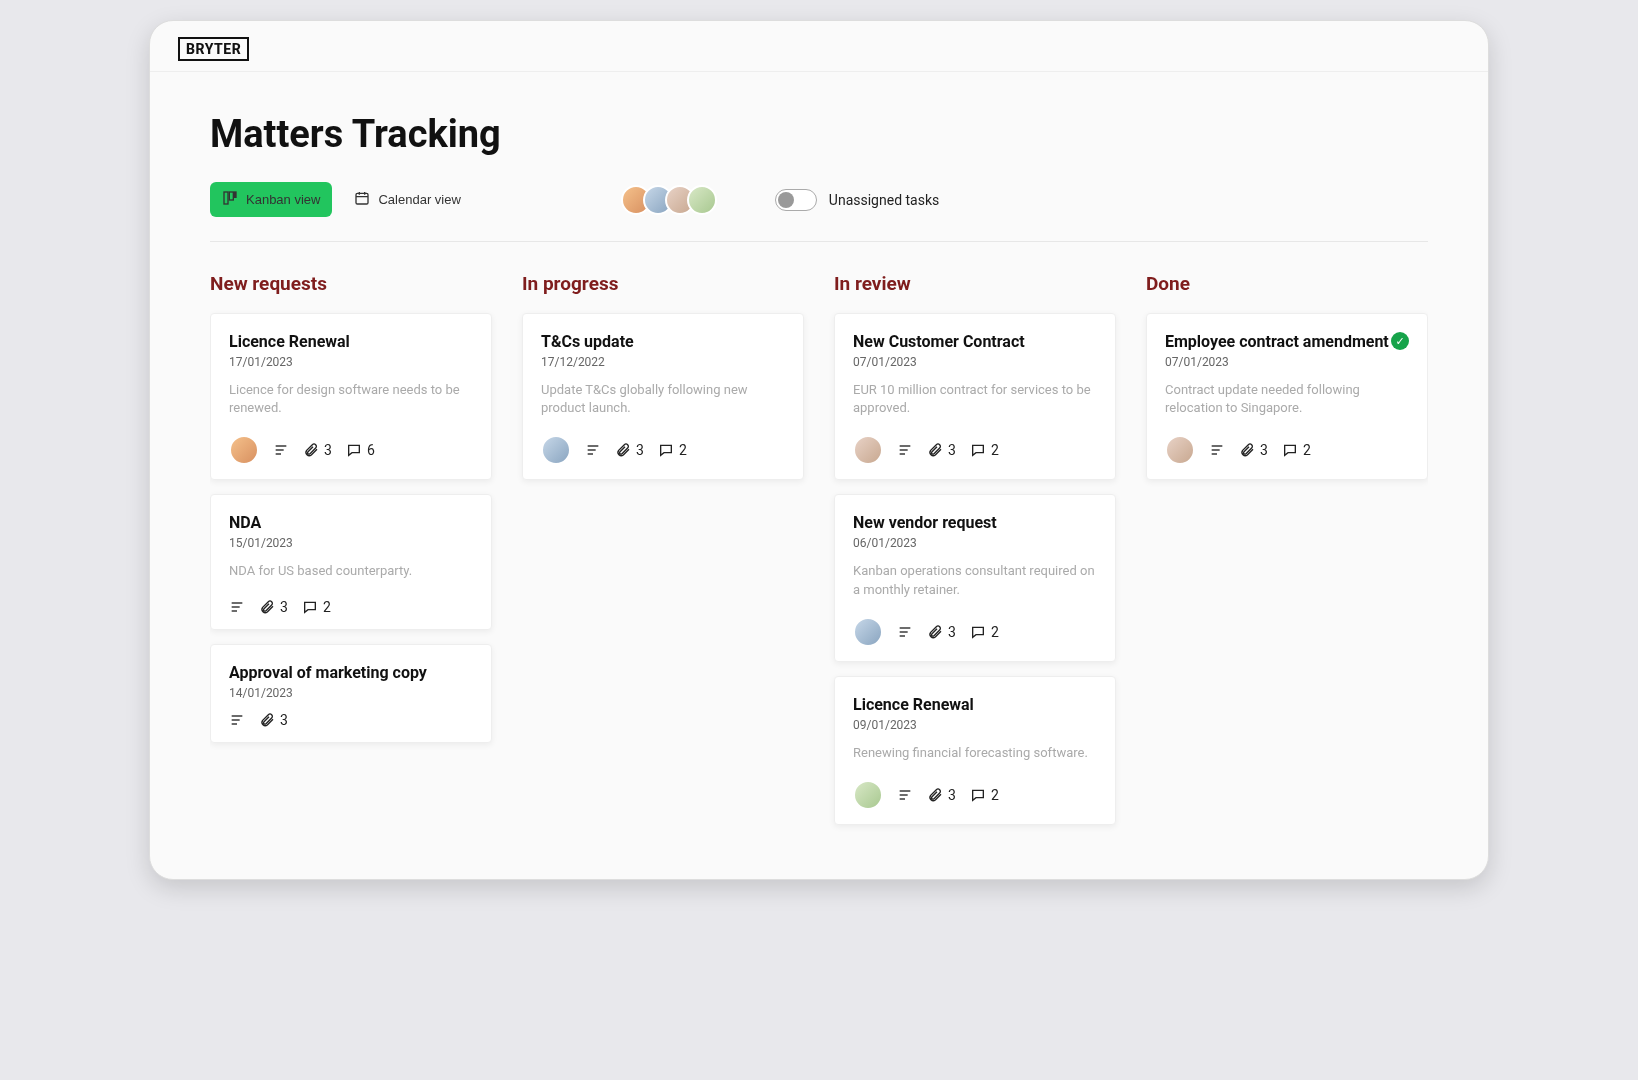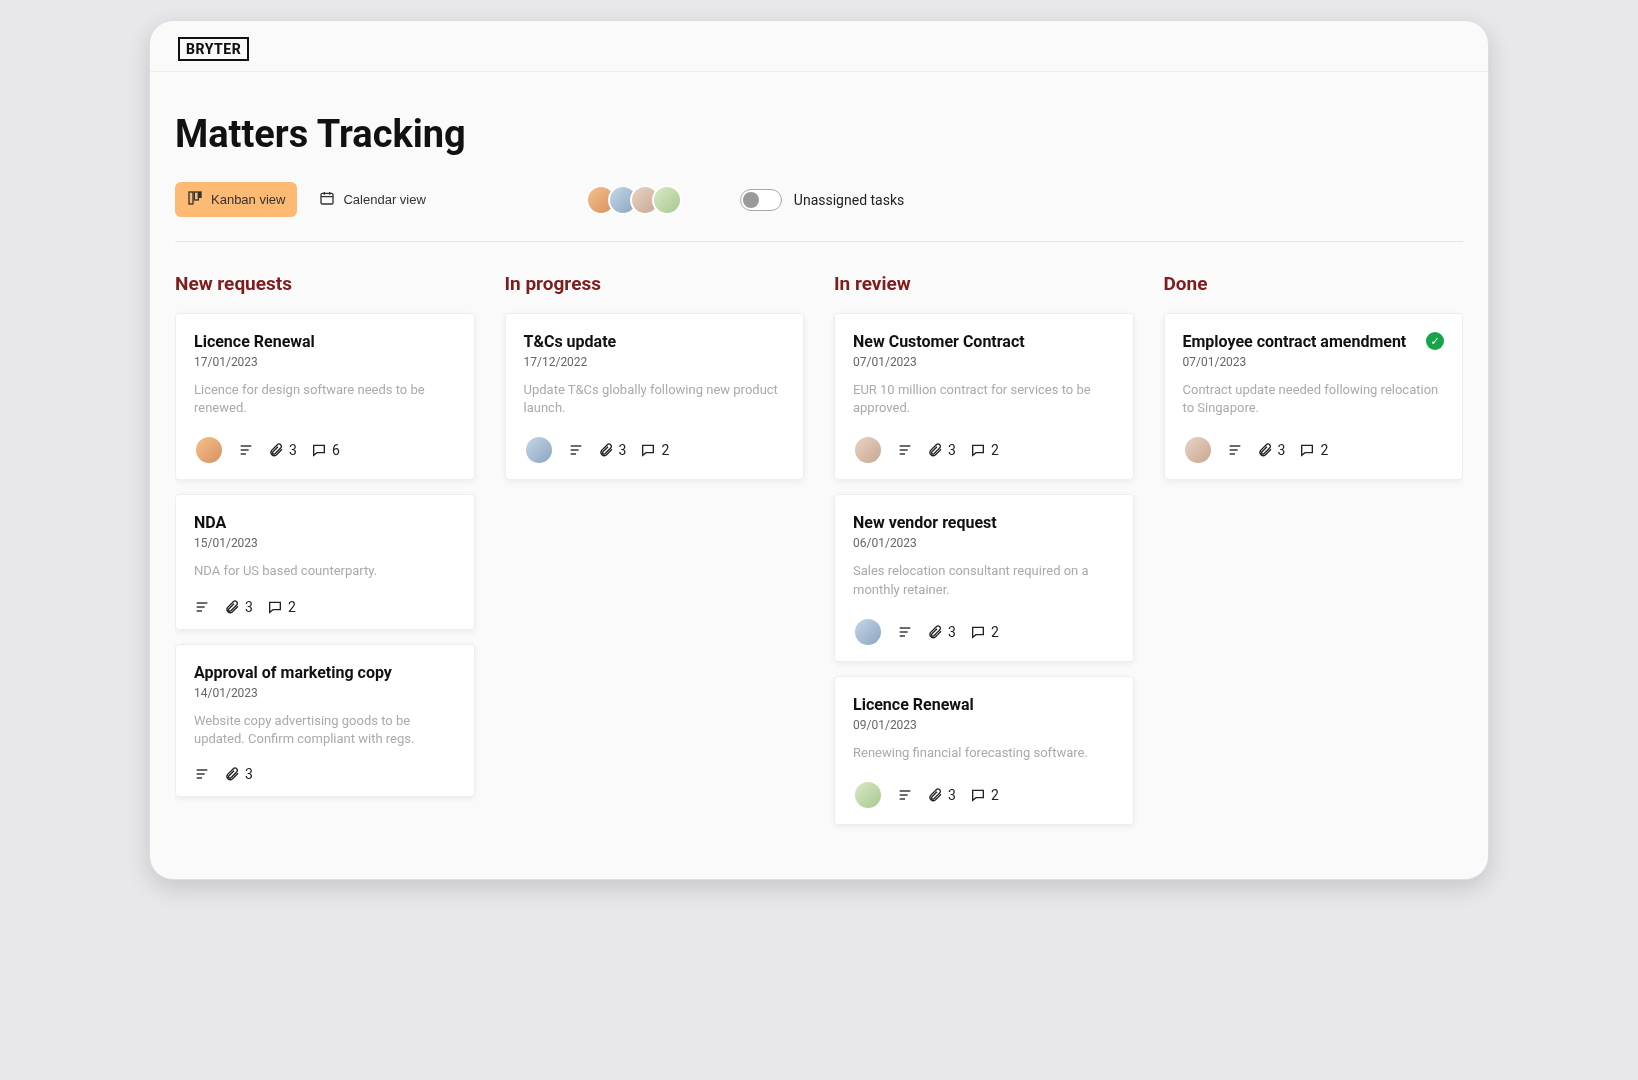--- a/index.html
+++ b/index.html
@@ -30,21 +30,21 @@
     border: 2px solid #111;
     padding: 2px 6px;
     font-weight: 800;
     letter-spacing: 0.5px;
     font-size: 14px;
     color: #111;
   }
   .content {
     flex: 1;
     overflow: hidden;
-    padding: 40px 25px 0;
+    padding: 40px 60px 0;
   }
   .page-title {
     font-size: 38px;
     font-weight: 700;
     color: #111;
     margin-bottom: 26px;
   }
   .controls {
     display: flex;
     align-items: center;
@@ -62,21 +62,21 @@
     gap: 8px;
     font-size: 13px;
     color: #333;
     padding: 8px 12px;
     border-radius: 6px;
     cursor: pointer;
     background: transparent;
     border: none;
   }
   .view-btn.active {
-    background: #fdba74;
+    background: #22c55e;
   }
   .view-btn svg { width: 16px; height: 16px; }
   .avatars {
     display: flex;
     margin-left: 120px;
   }
   .avatar {
     width: 30px; height: 30px;
     border-radius: 50%;
     border: 2px solid #fff;
@@ -302,21 +302,20 @@
               </span>
             </div>
           </div>
           <div class="card">
             <div class="card-head">
               <div>
                 <div class="card-title">Approval of marketing copy</div>
                 <div class="card-date">14/01/2023</div>
               </div>
             </div>
-            <div class="card-desc">Website copy advertising goods to be updated. Confirm compliant with regs.</div>
             <div class="card-meta">
               <span class="meta-item">
                 <svg viewBox="0 0 24 24" fill="none" stroke="currentColor" stroke-width="2">
                   <line x1="4" y1="6" x2="20" y2="6"></line>
                   <line x1="4" y1="12" x2="16" y2="12"></line>
                   <line x1="4" y1="18" x2="12" y2="18"></line>
                 </svg>
               </span>
               <span class="meta-item">
                 <svg viewBox="0 0 24 24" fill="none" stroke="currentColor" stroke-width="2">
@@ -394,21 +393,21 @@
               </span>
             </div>
           </div>
           <div class="card">
             <div class="card-head">
               <div>
                 <div class="card-title">New vendor request</div>
                 <div class="card-date">06/01/2023</div>
               </div>
             </div>
-            <div class="card-desc">Sales relocation consultant required on a monthly retainer.</div>
+            <div class="card-desc">Kanban operations consultant required on a monthly retainer.</div>
             <div class="card-meta">
               <div class="avatar small av-2"></div>
               <span class="meta-item">
                 <svg viewBox="0 0 24 24" fill="none" stroke="currentColor" stroke-width="2">
                   <line x1="4" y1="6" x2="20" y2="6"></line>
                   <line x1="4" y1="12" x2="16" y2="12"></line>
                   <line x1="4" y1="18" x2="12" y2="18"></line>
                 </svg>
               </span>
               <span class="meta-item">

